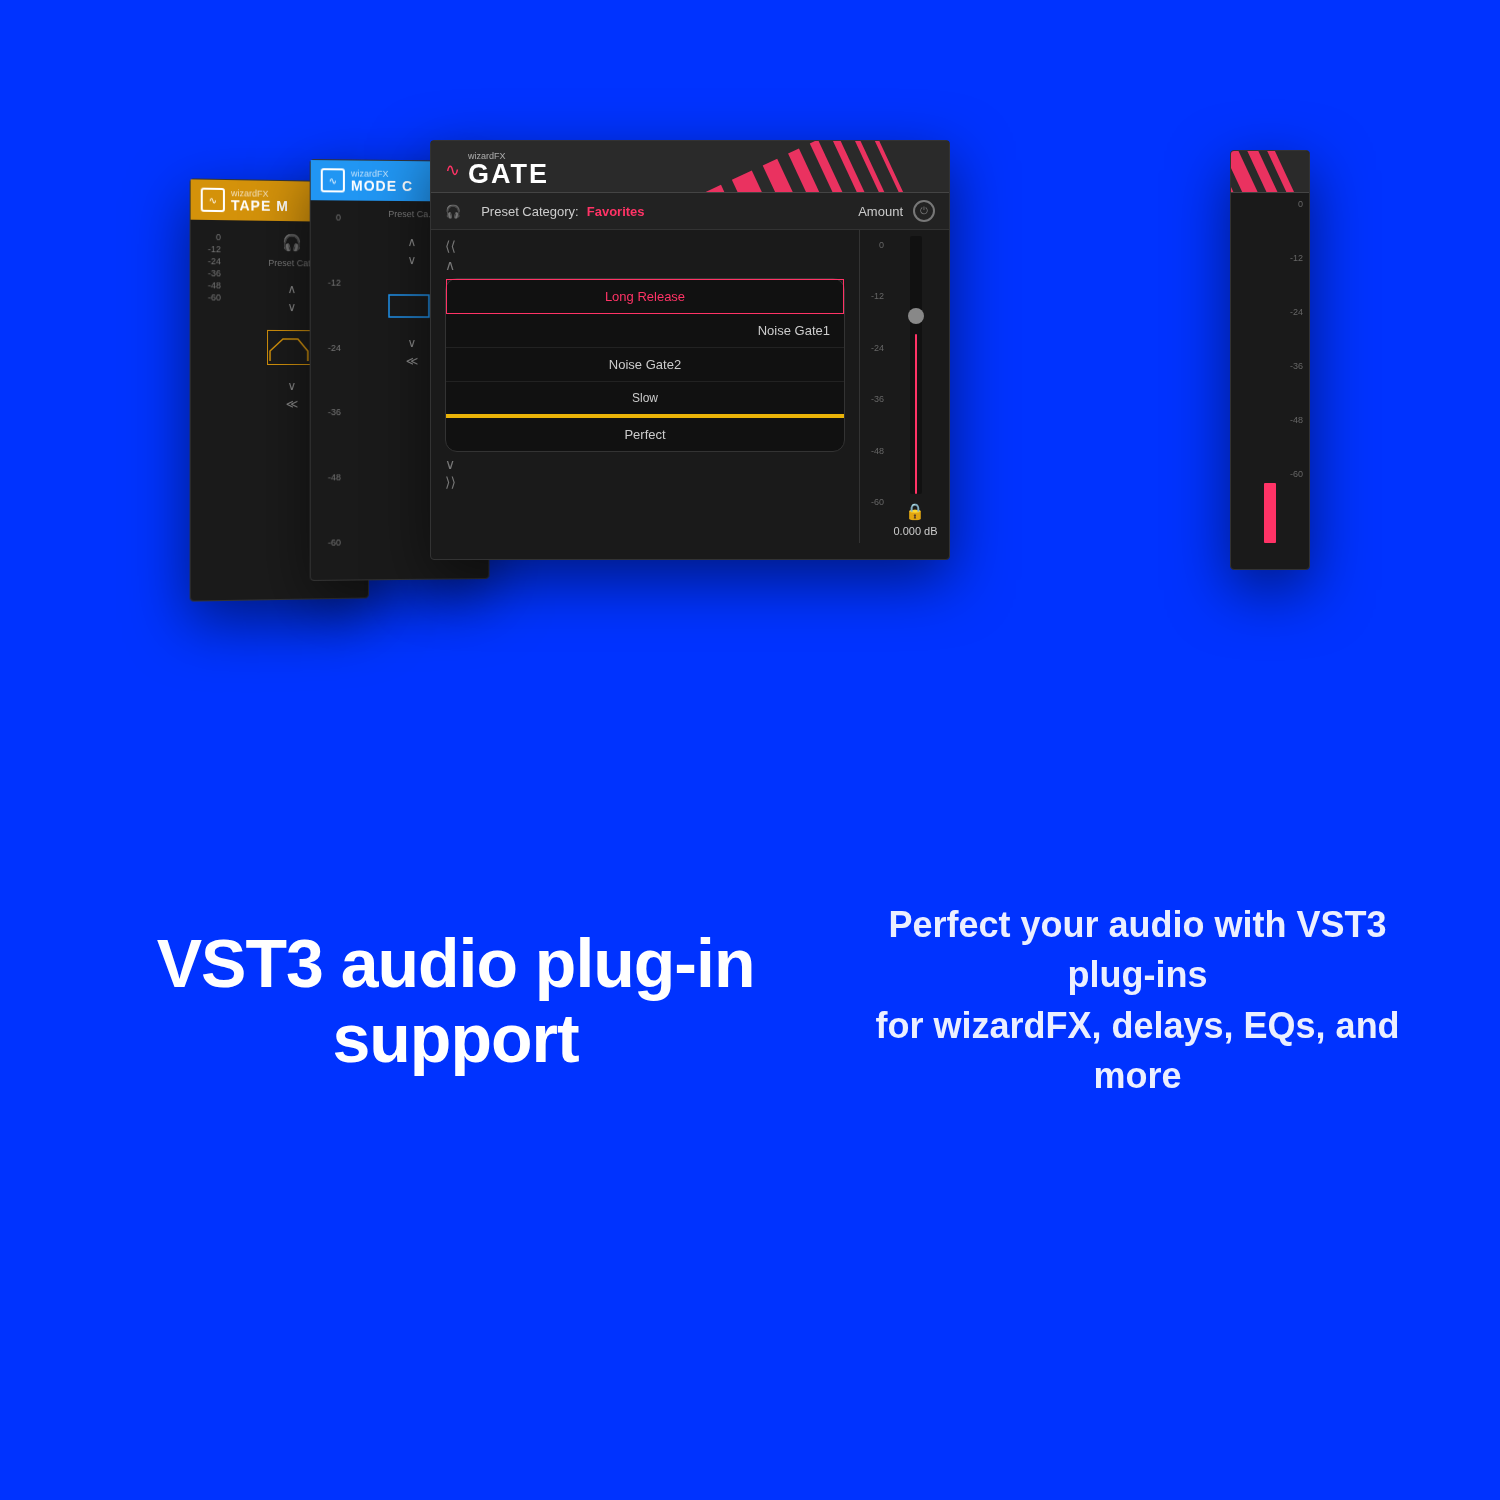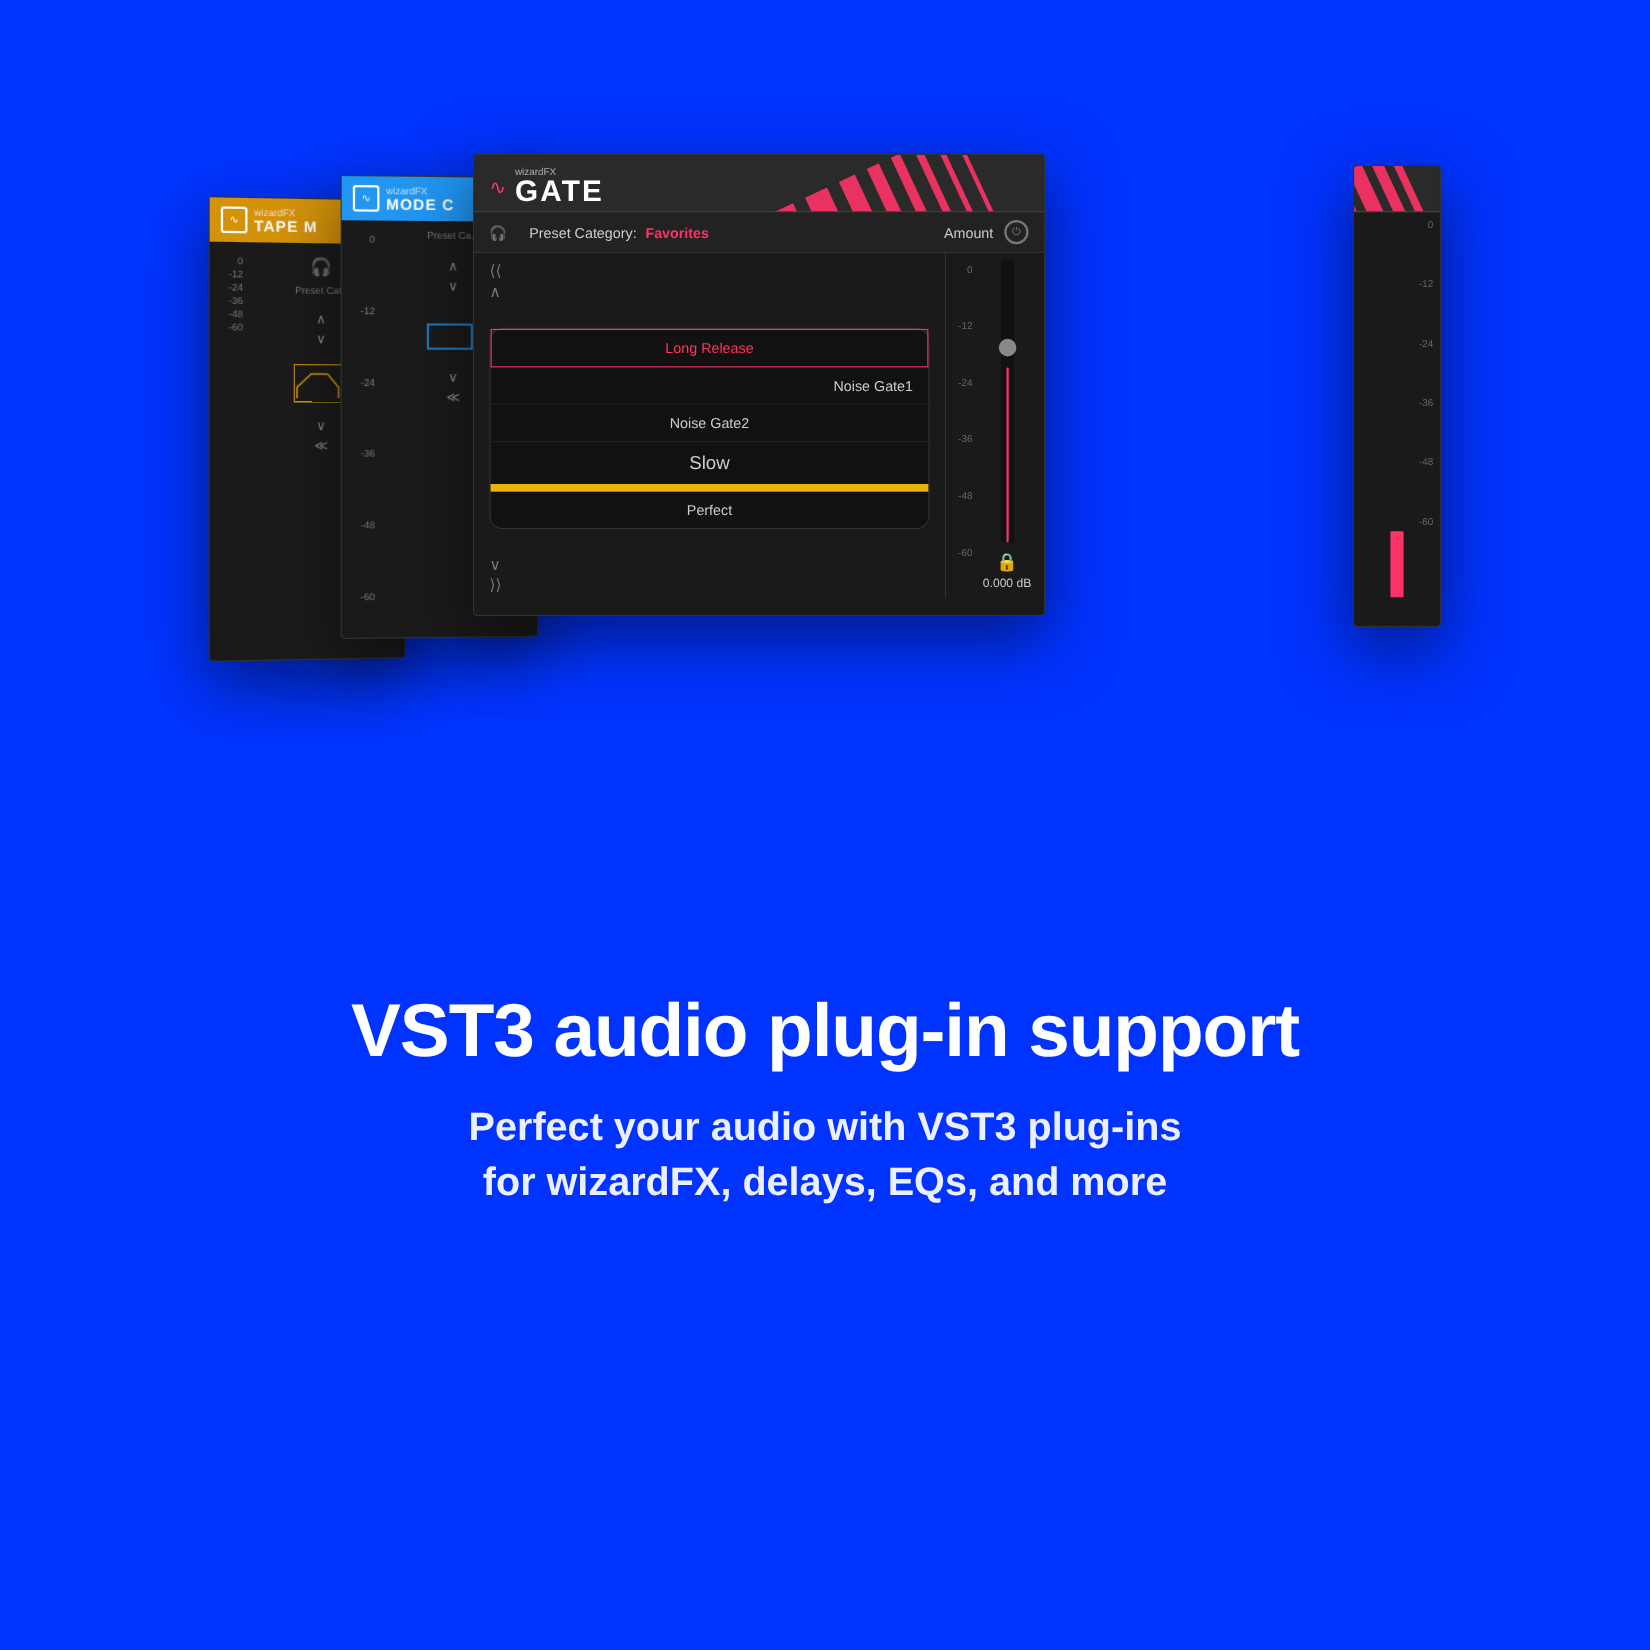--- a/index.html
+++ b/index.html
@@ -124,21 +124,21 @@
     .fader-area {
       padding: 8px 12px;
       display: flex;
       gap: 6px;
       height: calc(100% - 60px);
     }
 
     
     .text-section {
       display: flex;
-      flex-direction: column;
+      flex-direction: row;
       align-items: center;
       justify-content: flex-start;
       gap: 24px;
       margin-top: 60px;
       padding: 0 80px;
     }
 
     .headline {
       font-size: 68px;
       font-weight: 800;
@@ -281,32 +281,32 @@
     <div style="display:flex;flex:1;height:calc(100% - 105px);">
 
       <div style="flex:1;background:#1a1a1a;display:flex;flex-direction:column;padding:8px 0;">
         <div style="display:flex;gap:10px;padding:0 14px 4px 14px;">
           <div style="display:flex;flex-direction:column;gap:2px;">
             <span style="color:#777;font-size:14px;line-height:1.2;">⟨⟨</span>
             <span style="color:#777;font-size:14px;line-height:1.2;">∧</span>
           </div>
         </div>
 
-        <div style="margin:20px 14px;border:1px solid #333;border-radius:12px;background:#111;">
+        <div style="margin:0 14px;border:1px solid #333;border-radius:12px;background:#111;">
 
           <div style="padding:9px 14px;font-size:13px;color:#ff3366;text-align:center;border:1.5px solid #ff3366;cursor:pointer;">
             <span>Long Release</span>
           </div>
           <div style="padding:9px 14px;font-size:13px;color:#ccc;text-align:right;border-bottom:1px solid #222;cursor:pointer;">
             <span>Noise Gate1</span>
           </div>
           <div style="padding:9px 14px;font-size:13px;color:#ccc;text-align:center;border-bottom:1px solid #222;cursor:pointer;">
             <span>Noise Gate2</span>
           </div>
-          <div style="padding:9px 14px;font-size:17px;color:#ccc;text-align:center;border-bottom:7px solid #eab308;cursor:pointer;">
+          <div style="padding:9px 14px;font-size:12px;color:#ccc;text-align:center;border-bottom:4px solid #eab308;cursor:pointer;">
             <span>Slow</span>
           </div>
           <div style="padding:9px 14px;font-size:13px;color:#ccc;text-align:center;cursor:pointer;">
             <span>Perfect</span>
           </div>
         </div>
 
         <div style="display:flex;gap:10px;padding:4px 14px 0 14px;">
           <div style="display:flex;flex-direction:column;gap:2px;">
             <span style="color:#777;font-size:14px;line-height:1.2;">∨</span>

